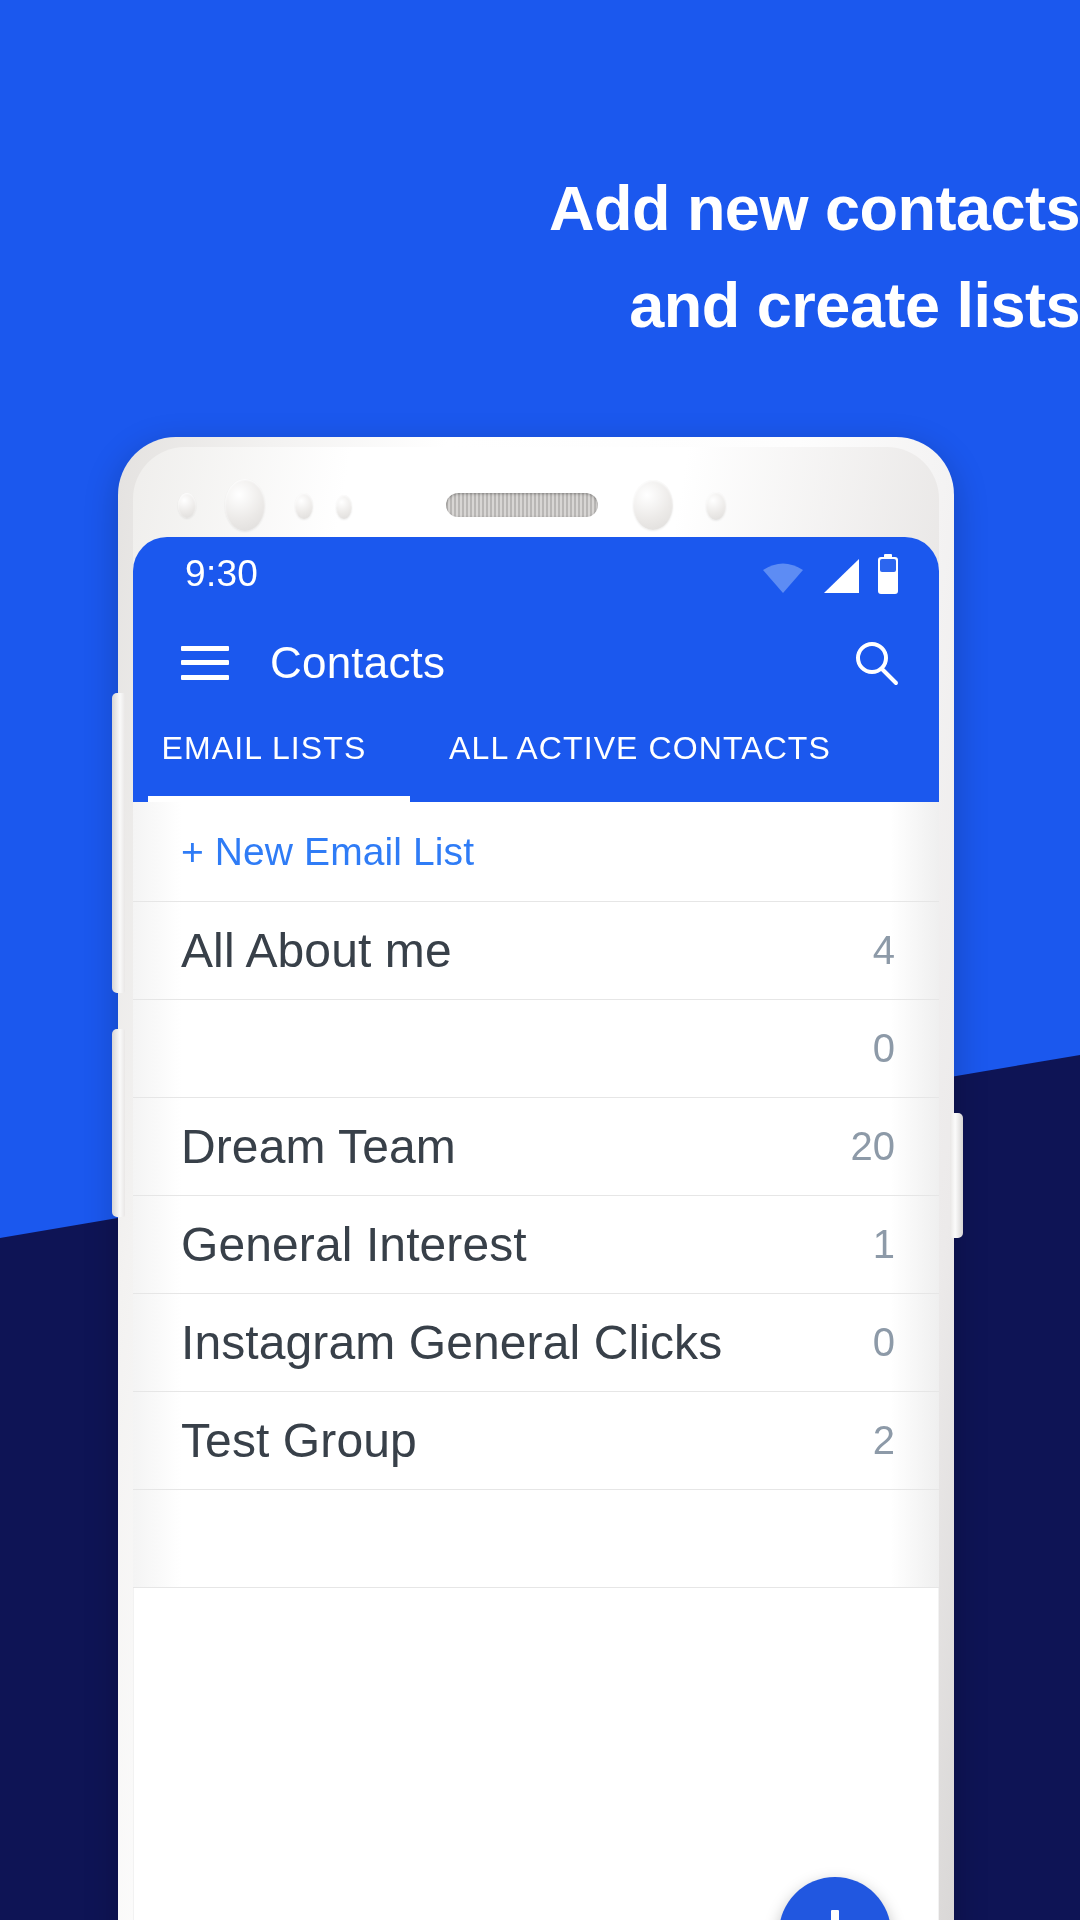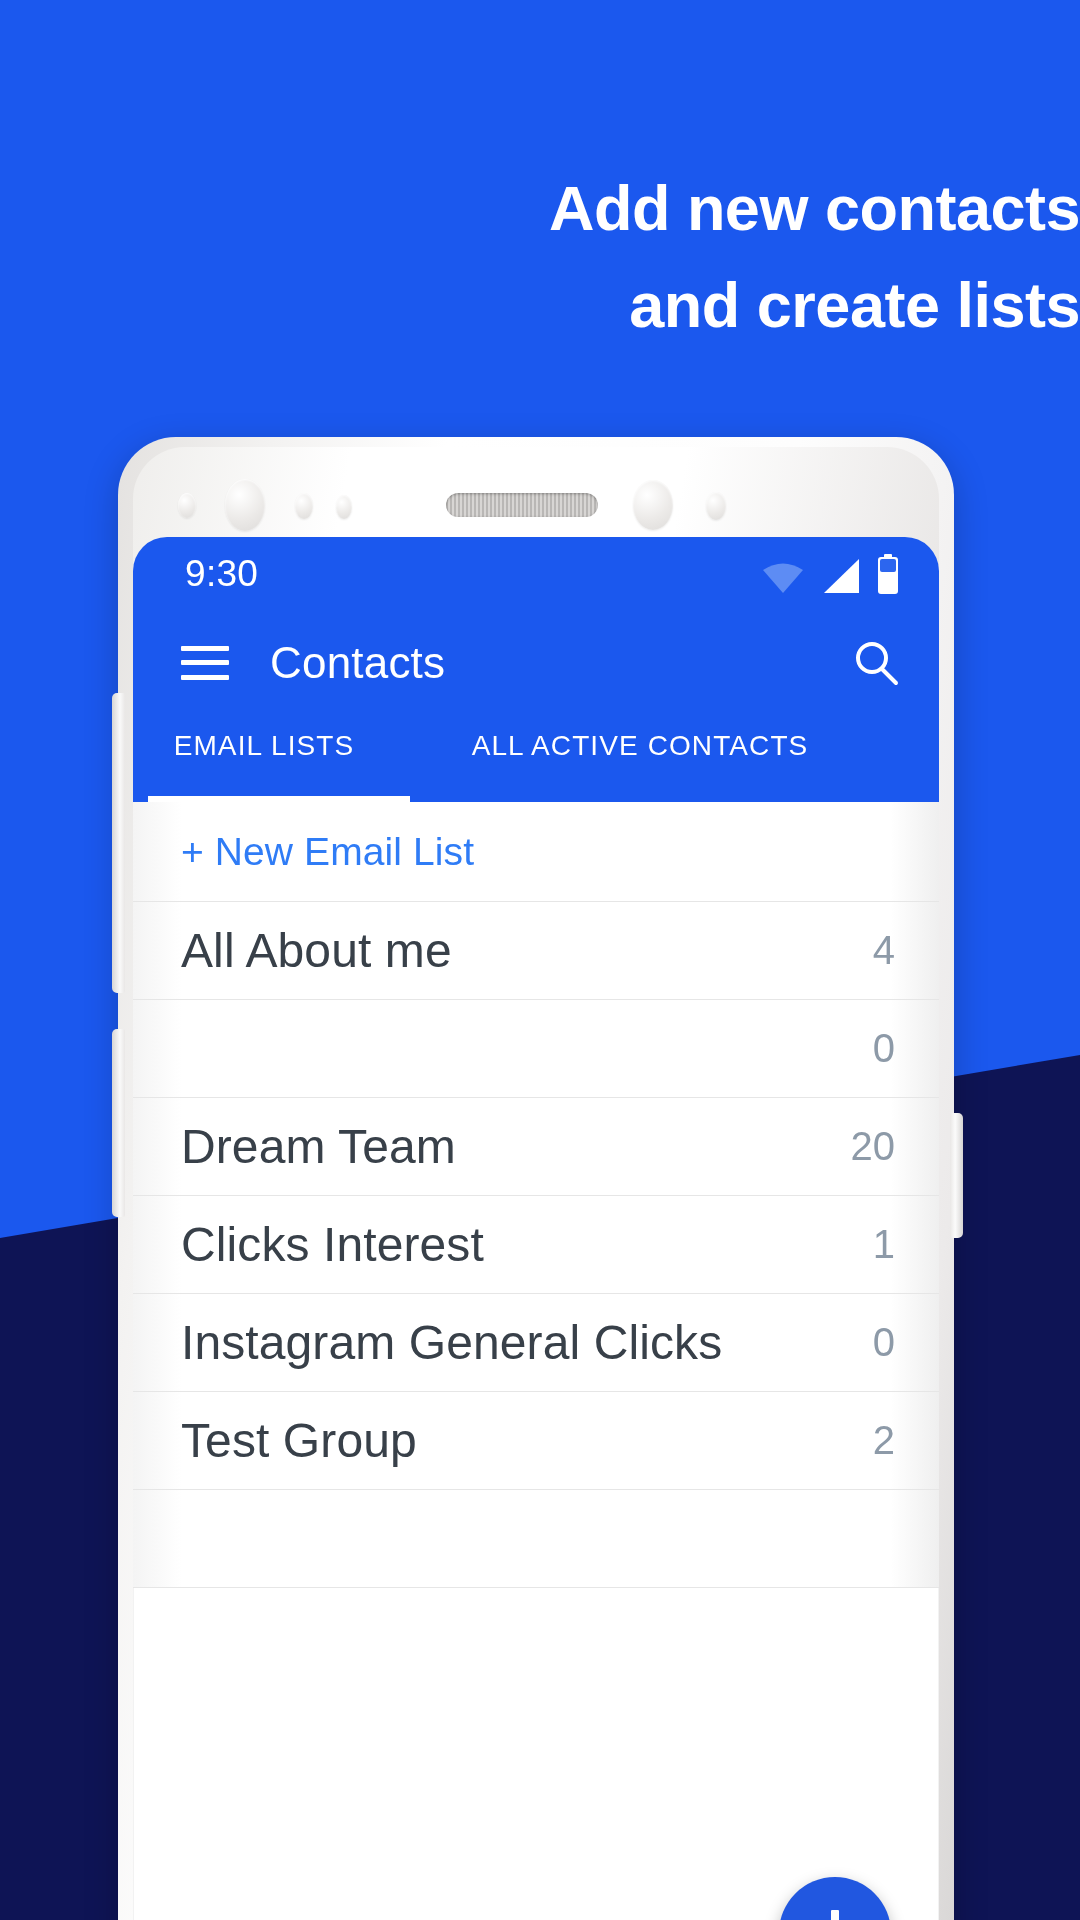--- a/index.html
+++ b/index.html
@@ -103,21 +103,21 @@
   #toolbar{ height:103px; display:flex; align-items:center; padding:0 40px 0 48px; color:#fff; }
   #menu-icon{ width:48px; height:34px; display:flex; flex-direction:column; justify-content:space-between; cursor:pointer; }
   #menu-icon span{ display:block; height:5px; background:#fff; border-radius:1px; }
   #toolbar-title{ font-size:44px; font-weight:400; margin-left:41px; letter-spacing:0.2px; }
   #search-icon{ margin-left:auto; width:46px; height:46px; }
 
   
   #tabs{ display:flex; height:88px; position:relative; }
   .tab{
     display:flex; align-items:flex-start; justify-content:center;
-    color:#fff; font-size:28px; letter-spacing:1.1px; padding-top:16px;
+    color:#fff; font-size:32px; letter-spacing:1.1px; padding-top:16px;
     cursor:pointer;
   }
   #tab-email-lists{ width:262px; }
   #tab-all-active{ flex:1; padding-right:54px; }
   #tab-indicator{
     position:absolute; left:15px; bottom:0; width:262px; height:6px; background:#fff;
   }
 
   
   #list{ background:#fff; }
@@ -243,21 +243,21 @@
         <span class="row-count">4</span>
       </div>
       <div class="row">
         <span class="row-count">0</span>
       </div>
       <div class="row">
         <span class="row-name">Dream Team</span>
         <span class="row-count">20</span>
       </div>
       <div class="row">
-        <span class="row-name">Clicks Interest</span>
+        <span class="row-name">General Interest</span>
         <span class="row-count">1</span>
       </div>
       <div class="row">
         <span class="row-name">Instagram General Clicks</span>
         <span class="row-count">0</span>
       </div>
       <div class="row">
         <span class="row-name">Test Group</span>
         <span class="row-count">2</span>
       </div>

